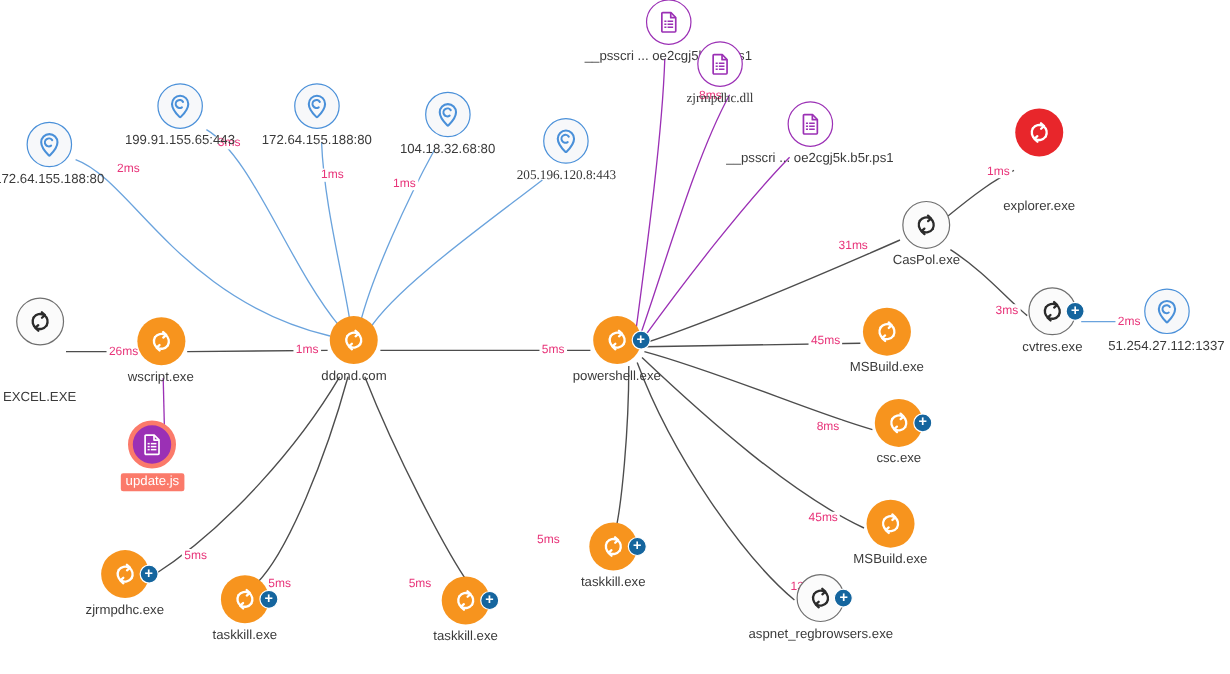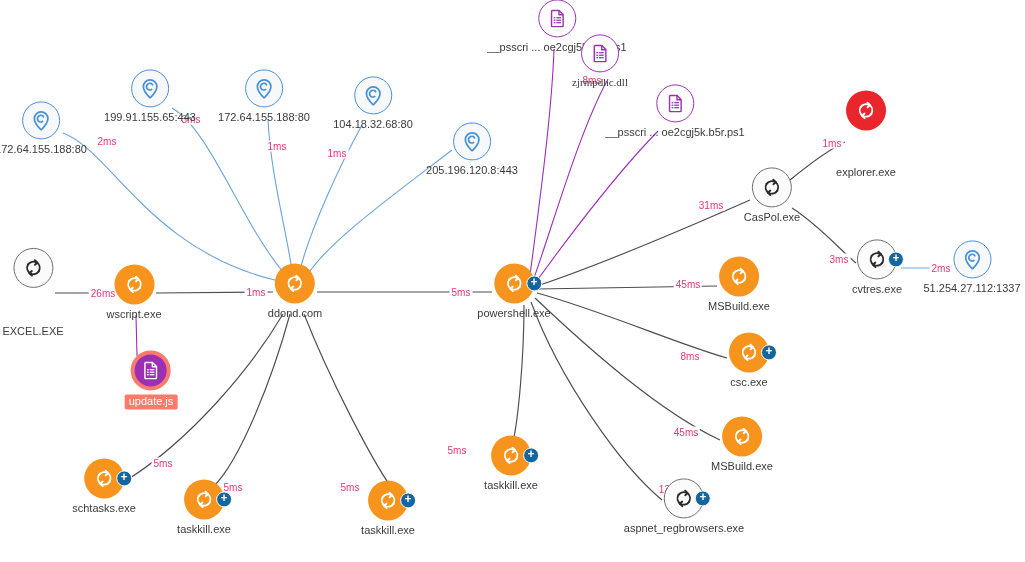--- a/index.html
+++ b/index.html
@@ -190,21 +190,21 @@
             <path d="M6.2 8.2 A7.3 7.3 0 0 1 15.6 6.1" fill="none" stroke="#ffffff" stroke-width="2.1" stroke-linecap="round"></path>
             <path d="M13.6 3.6 L16.4 6.2 L13.7 8.6" fill="none" stroke="#ffffff" stroke-width="2.1" stroke-linecap="round" stroke-linejoin="round"></path>
             <path d="M17.8 15.8 A7.3 7.3 0 0 1 8.4 17.9" fill="none" stroke="#ffffff" stroke-width="2.1" stroke-linecap="round"></path>
             <path d="M10.4 20.4 L7.6 17.8 L10.3 15.4" fill="none" stroke="#ffffff" stroke-width="2.1" stroke-linecap="round" stroke-linejoin="round"></path>
             <path d="M8.2 17.8 A7.3 7.3 0 0 1 6.1 8.4" fill="none" stroke="#ffffff" stroke-width="2.1" stroke-linecap="round"></path>
             <path d="M15.8 6.2 A7.3 7.3 0 0 1 17.9 15.6" fill="none" stroke="#ffffff" stroke-width="2.1" stroke-linecap="round"></path>
           </svg>
         </div>
         <div class="node-label">wscript.exe</div>
       </div>
-      <div class="node" style="left: 151px; top: 380px;">
+      <div class="node" style="left: 127px; top: 380px;">
         <div class="node-glyph glyph-file-selected">
           <svg class="icon" width="20" height="20" viewBox="0 0 24 24" aria-hidden="true">
             <path d="M6 2.6 h8.2 L19 7.4 V21 a0.9 0.9 0 0 1 -0.9 0.9 H6 a0.9 0.9 0 0 1 -0.9 -0.9 V3.5 A0.9 0.9 0 0 1 6 2.6 Z" fill="none" stroke="#ffffff" stroke-width="1.7" stroke-linejoin="round"></path>
             <path d="M14 2.8 V7.6 h4.8" fill="none" stroke="#ffffff" stroke-width="1.7" stroke-linejoin="round"></path>
             <rect x="7.6" y="10.4" width="2.1" height="1.5" fill="#ffffff"></rect>
             <rect x="10.8" y="10.4" width="5.6" height="1.5" fill="#ffffff"></rect>
             <rect x="7.6" y="13.4" width="2.1" height="1.5" fill="#ffffff"></rect>
             <rect x="10.8" y="13.4" width="5.6" height="1.5" fill="#ffffff"></rect>
             <rect x="7.6" y="16.4" width="2.1" height="1.5" fill="#ffffff"></rect>
             <rect x="10.8" y="16.4" width="5.6" height="1.5" fill="#ffffff"></rect>
@@ -254,21 +254,21 @@
       </div>
       <div class="node" style="left: 373px; top: 104px;">
         <div class="node-glyph glyph-network">
           <svg class="icon" width="22" height="22" viewBox="0 0 24 24" aria-hidden="true">
             <path d="M12 2.6 C7.9 2.6 4.6 5.9 4.6 10 C4.6 14.6 10 20.4 11.4 21.8 A0.85 0.85 0 0 0 12.6 21.8 C14 20.4 19.4 14.6 19.4 10 C19.4 5.9 16.1 2.6 12 2.6 Z" fill="none" stroke="#4a90d9" stroke-width="1.9"></path>
             <path d="M14.6 8.1 A3.6 3.6 0 1 0 13.6 13.1" fill="none" stroke="#4a90d9" stroke-width="1.9" stroke-linecap="round"></path>
           </svg>
         </div>
         <div class="node-label">104.18.32.68:80</div>
       </div>
-      <div class="node" style="left: 472px; top: 150px;">
+      <div class="node" style="left: 472px; top: 126px; font-family: Liberation Serif, serif;">
         <div class="node-glyph glyph-network">
           <svg class="icon" width="22" height="22" viewBox="0 0 24 24" aria-hidden="true">
             <path d="M12 2.6 C7.9 2.6 4.6 5.9 4.6 10 C4.6 14.6 10 20.4 11.4 21.8 A0.85 0.85 0 0 0 12.6 21.8 C14 20.4 19.4 14.6 19.4 10 C19.4 5.9 16.1 2.6 12 2.6 Z" fill="none" stroke="#4a90d9" stroke-width="1.9"></path>
             <path d="M14.6 8.1 A3.6 3.6 0 1 0 13.6 13.1" fill="none" stroke="#4a90d9" stroke-width="1.9" stroke-linecap="round"></path>
           </svg>
         </div>
         <div class="node-label">205.196.120.8:443</div>
       </div>
       <div class="node" style="left: 514px; top: 292px;">
         <div class="node-glyph glyph-process-orange">
@@ -495,17 +495,17 @@
             <path d="M13.6 3.6 L16.4 6.2 L13.7 8.6" fill="none" stroke="#ffffff" stroke-width="2.1" stroke-linecap="round" stroke-linejoin="round"></path>
             <path d="M17.8 15.8 A7.3 7.3 0 0 1 8.4 17.9" fill="none" stroke="#ffffff" stroke-width="2.1" stroke-linecap="round"></path>
             <path d="M10.4 20.4 L7.6 17.8 L10.3 15.4" fill="none" stroke="#ffffff" stroke-width="2.1" stroke-linecap="round" stroke-linejoin="round"></path>
             <path d="M8.2 17.8 A7.3 7.3 0 0 1 6.1 8.4" fill="none" stroke="#ffffff" stroke-width="2.1" stroke-linecap="round"></path>
             <path d="M15.8 6.2 A7.3 7.3 0 0 1 17.9 15.6" fill="none" stroke="#ffffff" stroke-width="2.1" stroke-linecap="round"></path>
           </svg>
           <div class="expand-badge">
             <span>+</span>
           </div>
         </div>
-        <div class="node-label">schtasks.exe</div>
+        <div class="node-label">zjrmpdhc.exe</div>
       </div>
     </div>
 
 </div>
 
 </body></html>

